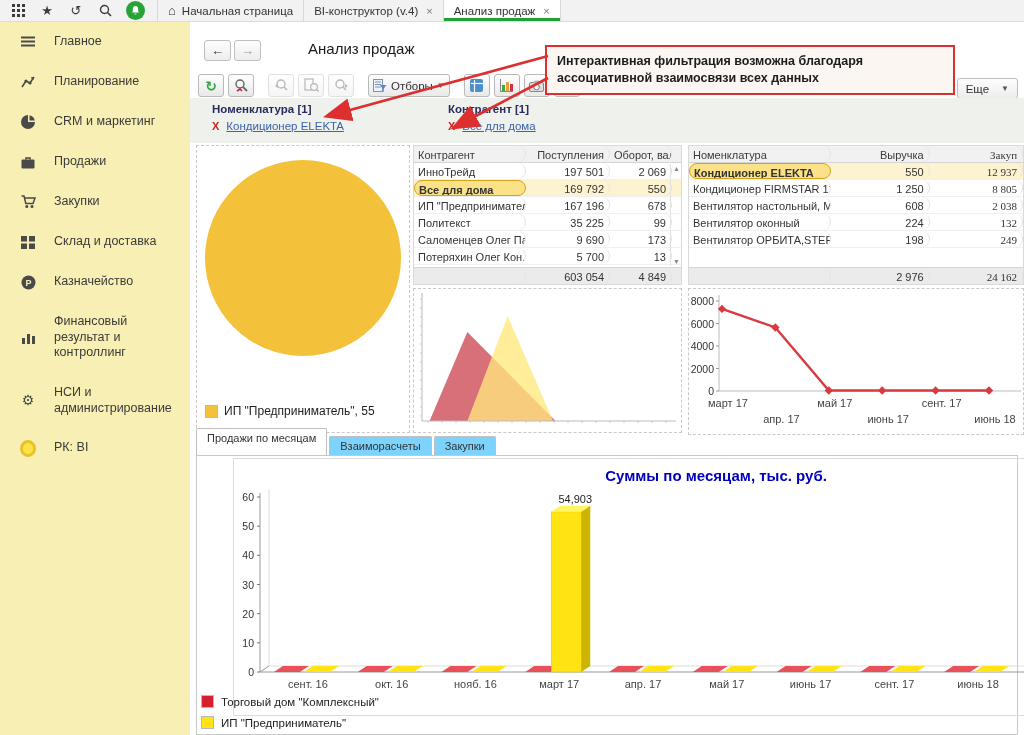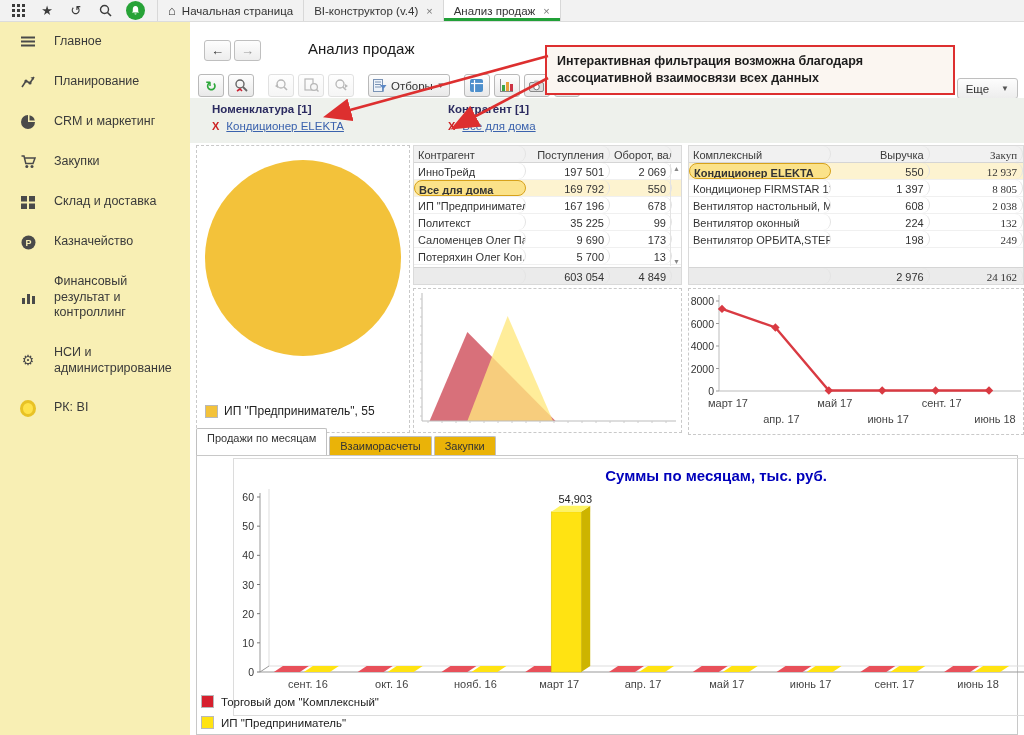--- a/index.html
+++ b/index.html
@@ -94,21 +94,21 @@
 
   .area-panel { left:223px; top:266px; width:269px; height:145px; }
   .line-panel { left:498px; top:266px; width:336px; height:147px; }
   svg text.tick { font-size:10.5px; fill:#333; font-family:"Liberation Sans",sans-serif; }
   svg text.xlab { font-size:11px; fill:#444; font-family:"Liberation Sans",sans-serif; }
   svg text.dlab { font-size:11px; fill:#222; font-family:"Liberation Sans",sans-serif; }
 
   
   .btabs { position:absolute; left:6px; top:412px; display:flex; align-items:flex-end; height:21px; }
   .btab { font-size:11px; padding:3px 10px 3px; border:1px solid #c0c0c0; border-bottom:none;
-    background:#eab308; color:#333; margin-right:2px; border-radius:2px 2px 0 0; cursor:pointer; }
+    background:#7dd3fc; color:#333; margin-right:2px; border-radius:2px 2px 0 0; cursor:pointer; }
   .btab.active { background:#fff; position:relative; top:1px; padding-bottom:12px; }
   .tabpage { position:absolute; left:6px; top:433px; width:822px; height:280px;
     border:1px solid #c8c8c8; background:#fff; }
   .chartbox { position:absolute; left:8px; top:2px; width:806px; height:258px; border:1px solid #dcdcdc;margin-left:28px; }
   .chart-title { position:absolute; left:0; top:8px; width:100%; text-align:center;
     font-size:15px; font-weight:bold; color:#0000bb; padding-left:160px; }
   .bleg { position:absolute; left:4px; display:flex; align-items:center; gap:7px; font-size:11.5px; color:#222; }
 
   
   .arrows { position:absolute; left:0; top:0; width:1024px; height:735px; pointer-events:none; z-index:6; }
@@ -191,20 +191,29 @@
       <span class="sic">
           <svg width="14" height="14">
             <path d="M7 7 L7 0 A7 7 0 1 0 14 7 Z" fill="#4a4a4a"></path>
             <path d="M8.5 5.5 L8.5 0.2 A7 7 0 0 1 13.8 5.5 Z" fill="#4a4a4a"></path>
           </svg>
         </span>
       <span>CRM и маркетинг</span>
     </div>
     <div class="side-item">
       <span class="sic">
+          <svg width="14" height="13">
+            <rect x="0.5" y="3.5" width="13" height="9" rx="1" fill="#4a4a4a"></rect>
+            <path d="M5 3.5 V2 h4 v1.5" fill="none" stroke="#4a4a4a" stroke-width="1.6"></path>
+          </svg>
+        </span>
+      <span>Продажи</span>
+    </div>
+    <div class="side-item">
+      <span class="sic">
           <svg width="15" height="14">
             <path d="M0.5 1 h2.5 l1.8 7.5 h7.2 l2-5.5 h-10" fill="none" stroke="#4a4a4a" stroke-width="1.5"></path>
             <circle cx="5.8" cy="11.5" r="1.5" fill="#4a4a4a"></circle>
             <circle cx="11" cy="11.5" r="1.5" fill="#4a4a4a"></circle>
           </svg>
         </span>
       <span>Закупки</span>
     </div>
     <div class="side-item">
       <span class="sic">
@@ -417,33 +426,33 @@
         <div class="td c2">4 849</div>
       </div>
       <div class="scrollcol">
         <span class="up">▲</span>
         <span class="dn">▼</span>
       </div>
     </div>
 
     <div class="panel dtable t2">
       <div class="thead">
-        <div class="td c0">Комплексный</div>
+        <div class="td c0">Номенклатура</div>
         <div class="td c1">Выручка</div>
         <div class="td c2">Закуп</div>
       </div>
       <div class="tbody" style="height:104px">
           <div class="tr sel">
             <div class="td c0">Кондиционер ELEKTA</div>
             <div class="td c1">550</div>
             <div class="td c2">12 937</div>
           </div>
           <div class="tr">
             <div class="td c0">Кондиционер FIRMSTAR 12M</div>
-            <div class="td c1">1 397</div>
+            <div class="td c1">1 250</div>
             <div class="td c2">8 805</div>
           </div>
           <div class="tr">
             <div class="td c0">Вентилятор настольный, Мод...</div>
             <div class="td c1">608</div>
             <div class="td c2">2 038</div>
           </div>
           <div class="tr">
             <div class="td c0">Вентилятор оконный</div>
             <div class="td c1">224</div>

